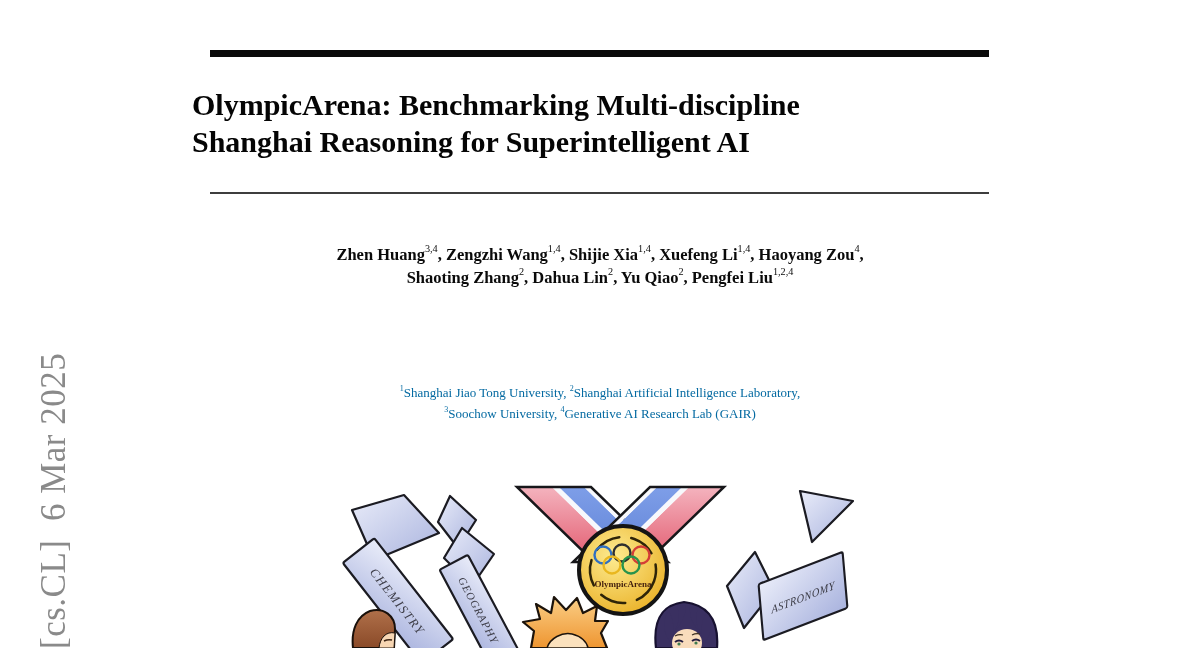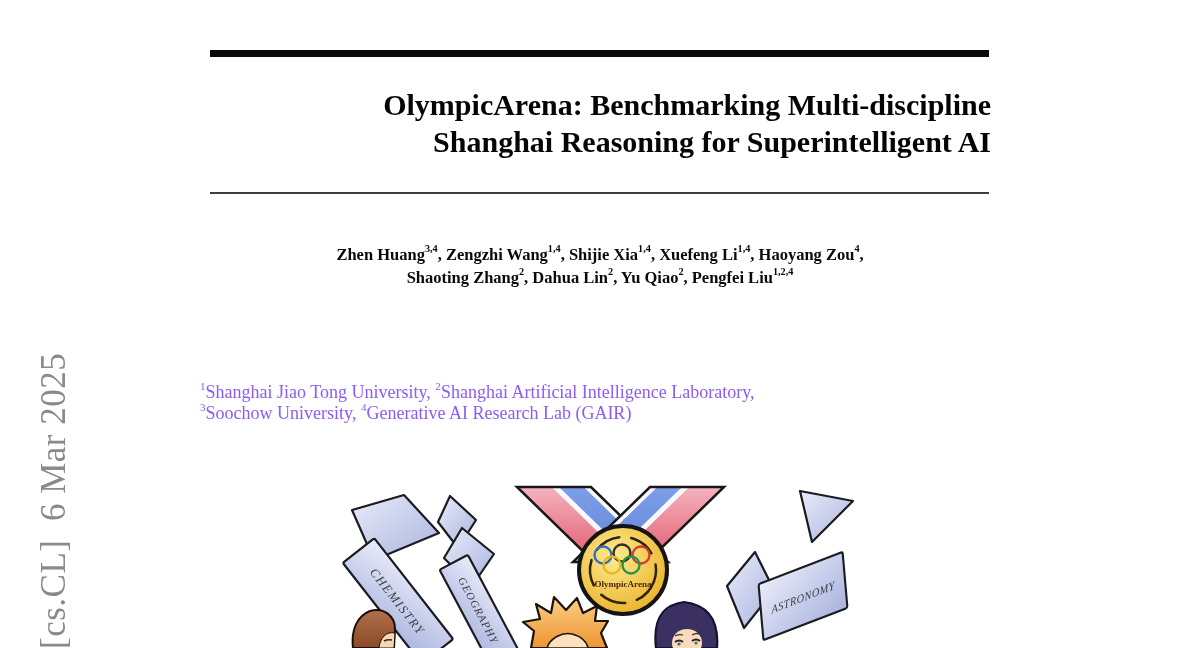--- a/index.html
+++ b/index.html
@@ -11,36 +11,36 @@
     position:absolute; left:33px; top:649px;
     transform-origin:0 0; transform:rotate(-90deg);
     white-space:pre; font-family:"Liberation Serif", serif;
     font-size:35px; line-height:42px; color:#8a8a8a; letter-spacing:0.5px;
   }
 
   .rule-top { position:absolute; left:210px; top:50px; width:779px; height:7px; background:#0a0a0a; }
   .rule-mid { position:absolute; left:210px; top:192px; width:779px; height:2px; background:#3d3d3d; }
 
   .title {
-    position:absolute; left:212px; top:86px; width:779px;
-    text-align:right; font-weight:bold; font-size:30px; line-height:37px; color:#050505;
+    position:absolute; left:192px; top:86px; width:779px;
+    text-align:left; font-weight:bold; font-size:30px; line-height:37px; color:#050505;
   }
 
   .authors {
     position:absolute; left:200px; top:243px; width:800px;
     text-align:center; font-weight:bold; font-size:16.5px; line-height:23px; color:#0a0a0a;
   }
   .affils {
     position:absolute; left:200px; top:382px; width:800px;
-    font-weight:normal; font-size:18px; line-height:21px; color:#8b5cf6;
+    text-align:center; font-weight:normal; font-size:13px; line-height:21px; color:#0369a1;
   }
   .authors sup, .affils sup {
     font-size:0.62em; font-weight:normal; position:relative; top:-0.1em; line-height:0;
   }
-  .authors sup { font-weight:bold; }
+  .authors sup { font-weight:normal; }
 
   .teaser { position:absolute; left:300px; top:470px; width:620px; height:178px; overflow:hidden; }
   .teaser svg { display:block; }
 
   .fig-label { font-family:"Liberation Serif", serif; font-style:italic; fill:#3c3c46; }
 </style>
 </head>
 <body>
 
 <div class="page">

